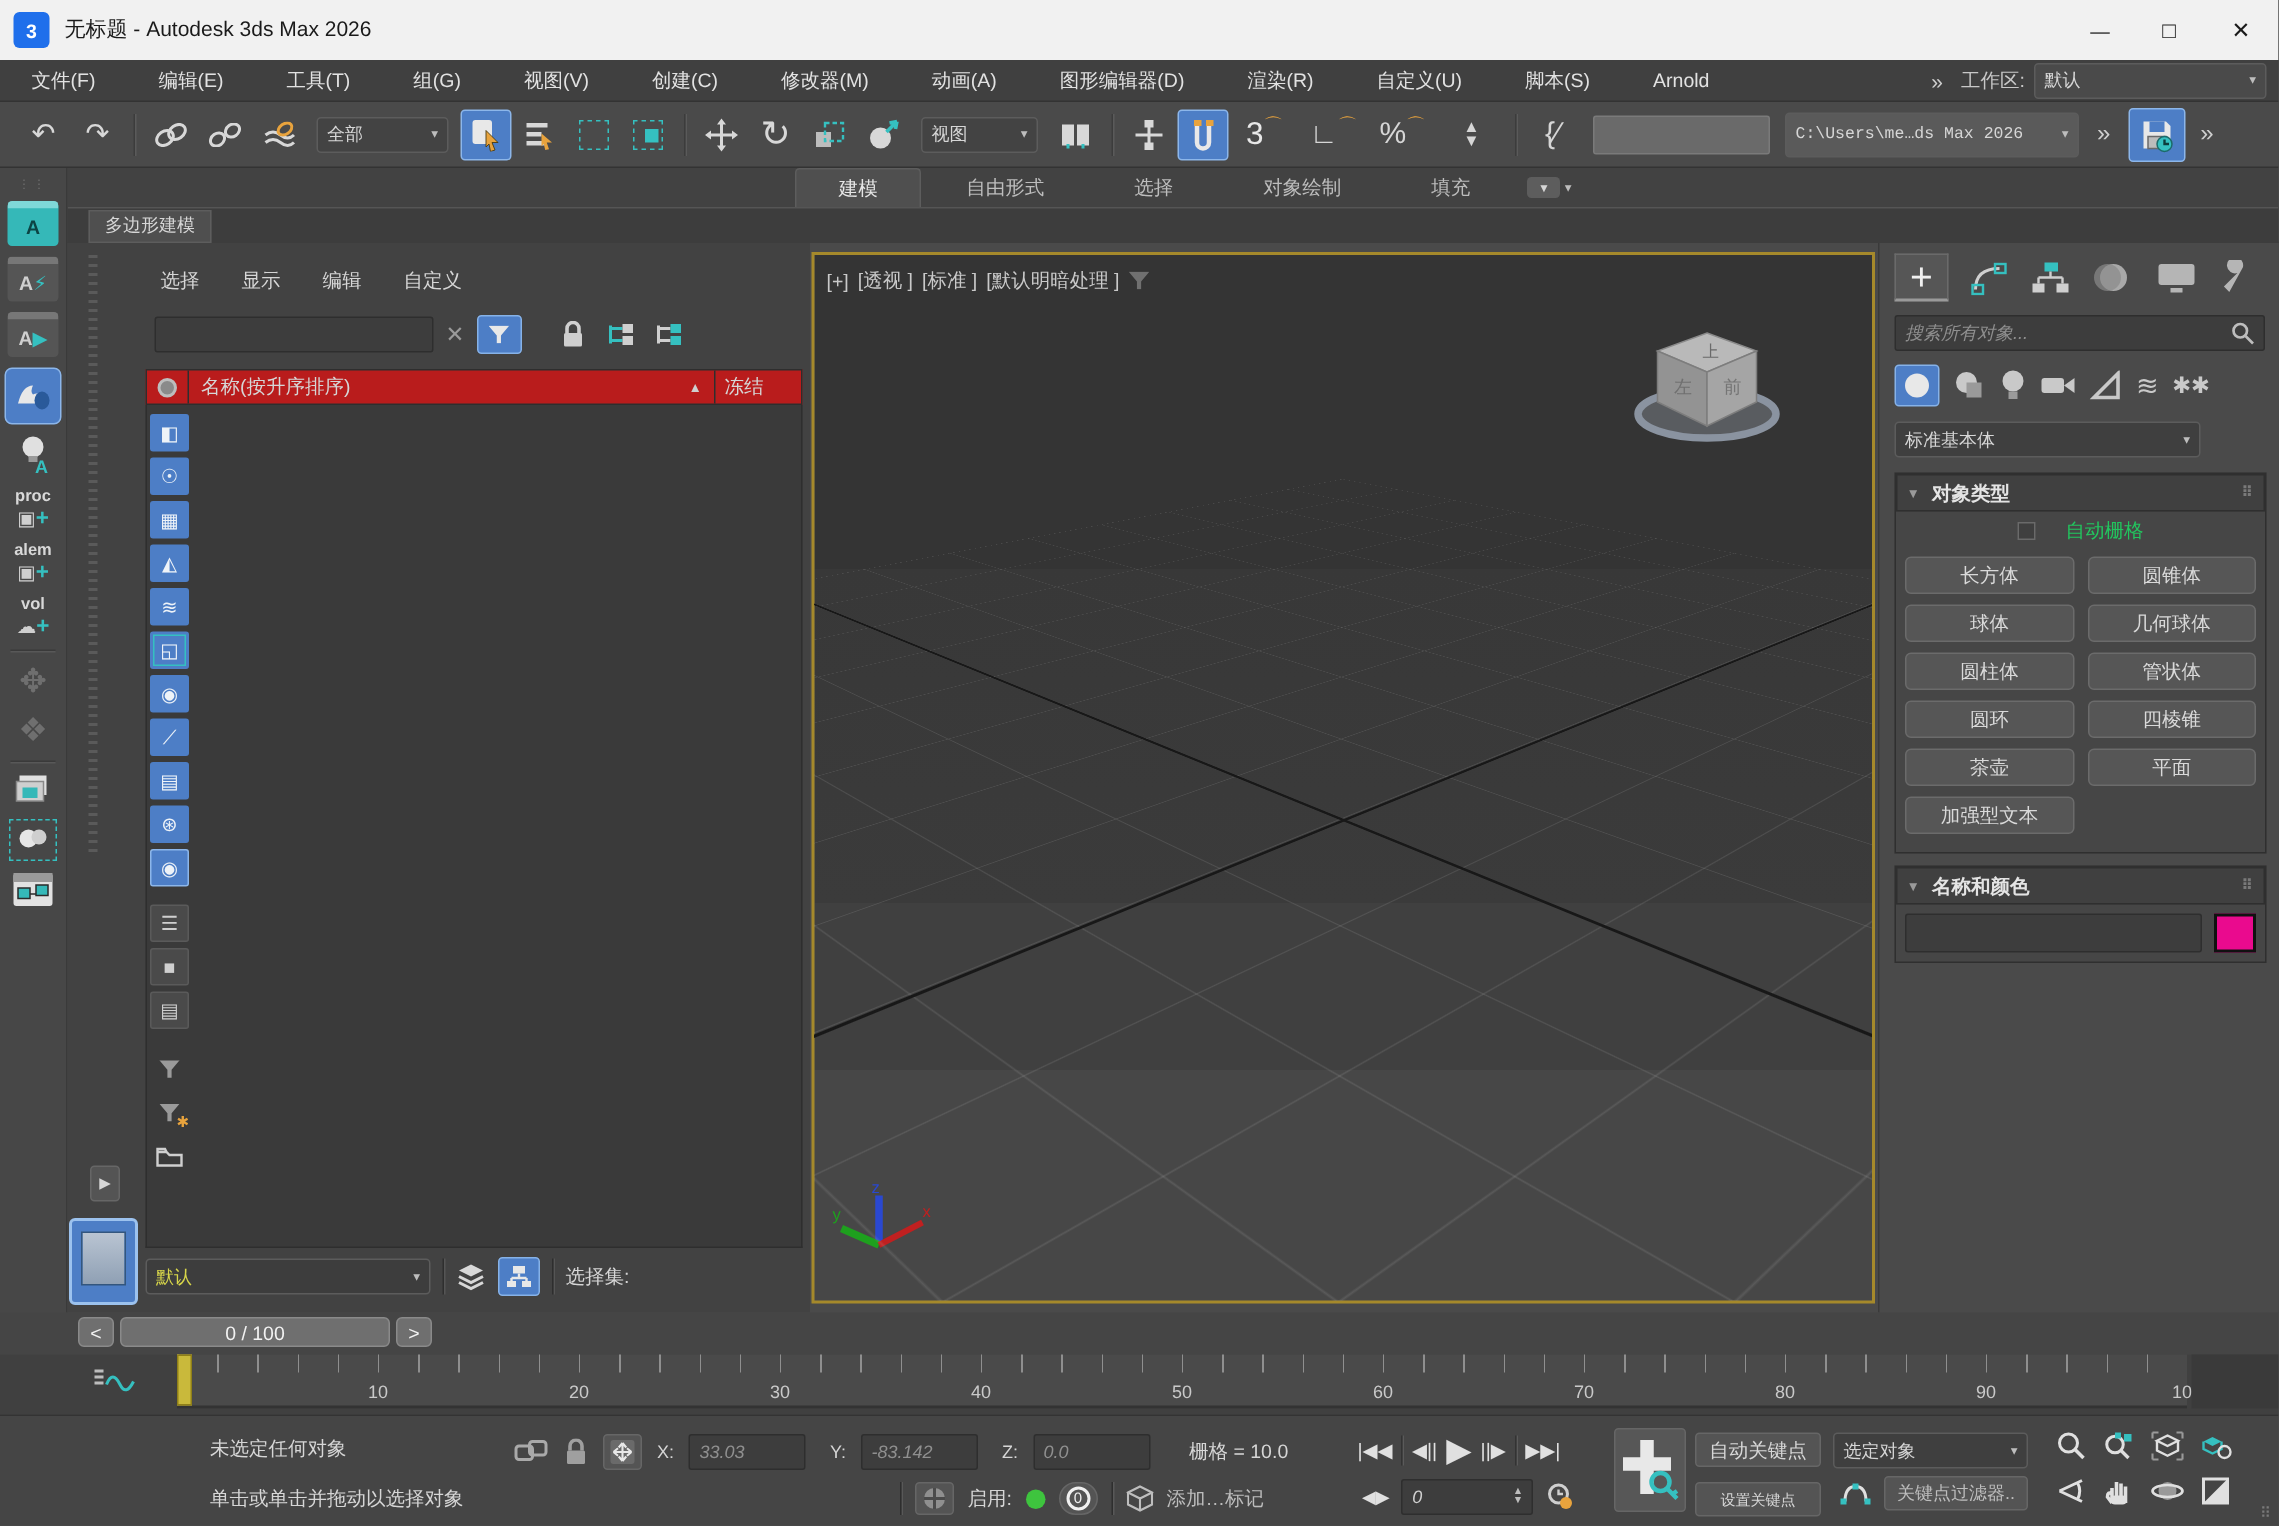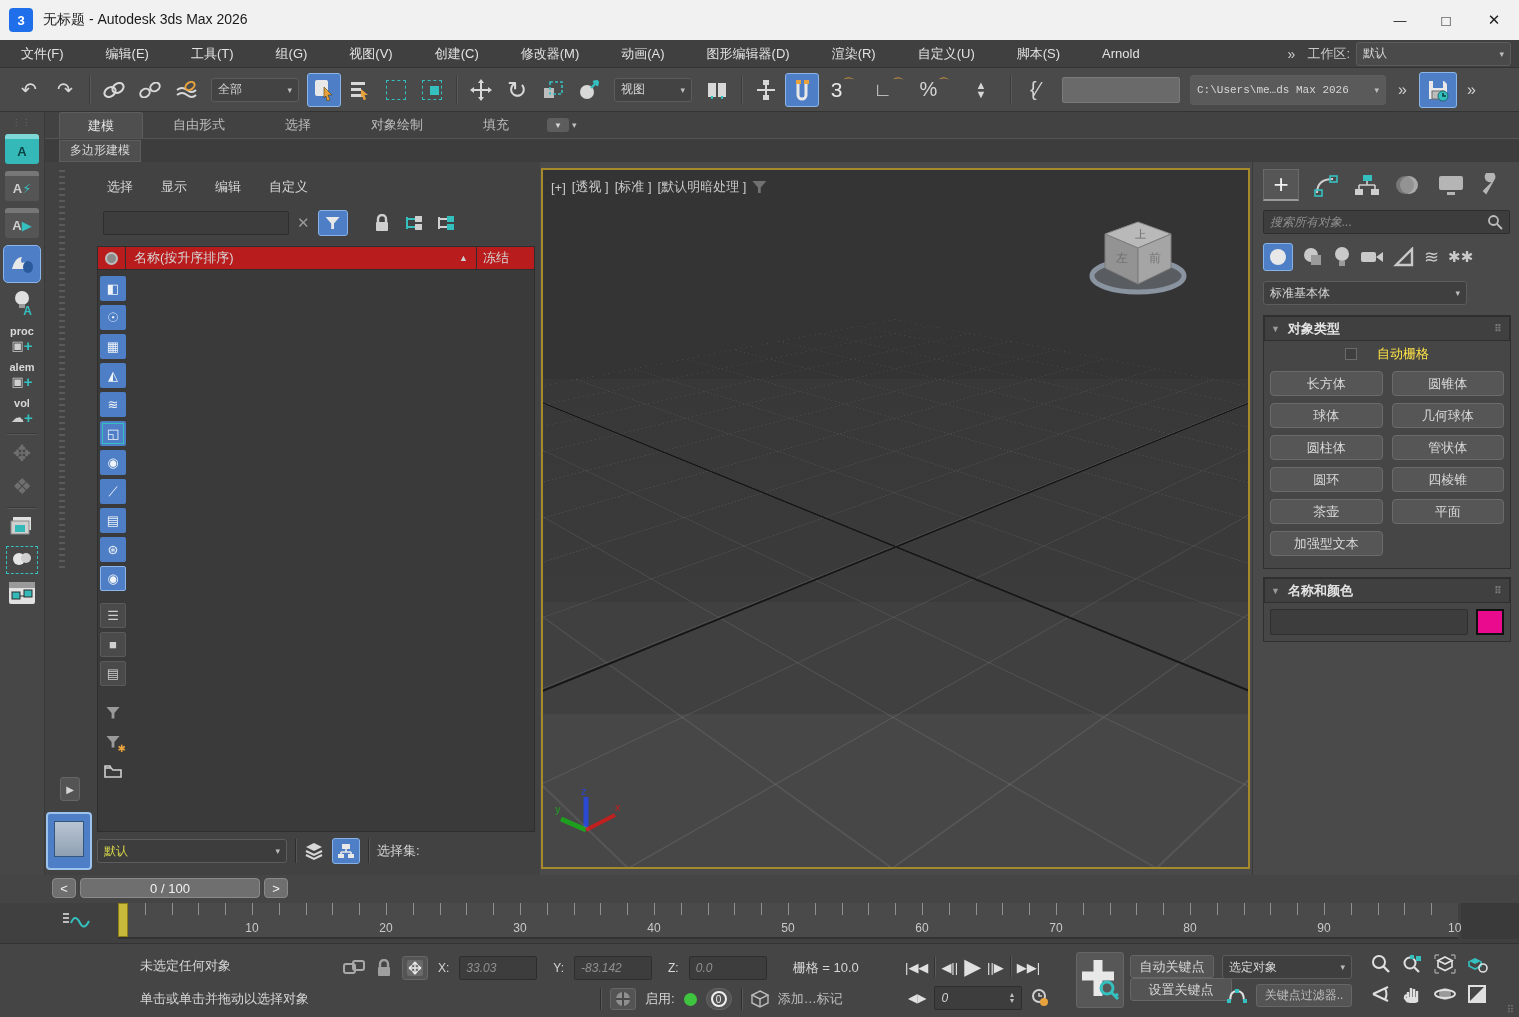--- a/index.html
+++ b/index.html
@@ -222,21 +222,21 @@
           <rect x="6" y="13" width="12" height="8" fill="#bcbcbc" stroke="#6a6a6a"></rect>
           <circle cx="17" cy="18" r="5" fill="#35c0c0" stroke="#1c6a6a"></circle>
           <path d="M17 15 v3 h3" stroke="#0d3c3c" stroke-width="1.6" fill="none"></path>
         </svg>
       </span>
     </div>
   <div style="font-size:16px;color:#cfcfcf;margin-left:8px;">»</div>
 </div>
 
 <div class="abs" style="left:45px;top:112px;width:1474px;height:50px;background:#424242;border-bottom:1px solid #333;">
-  <div class="row" style="height:26px;">
+  <div class="row" style="height:26px;justify-content:center;">
     <div style="background:#4f4f4f;border:1px solid #5d5d5d;border-bottom:none;height:26px;display:flex;align-items:center;padding:0 28px;color:#e6e6e6;margin-left:14px;border-radius:3px 3px 0 0;">建模</div>
     <div style="padding:0 30px;color:#bdbdbd;">自由形式</div>
     <div style="padding:0 30px;color:#bdbdbd;">选择</div>
     <div style="padding:0 30px;color:#bdbdbd;">对象绘制</div>
     <div style="padding:0 30px;color:#bdbdbd;">填充</div>
     <div class="row" style="gap:3px;margin-left:8px;">
         <span style="background:#5d5d5d;border-radius:3px;width:22px;height:14px;display:flex;align-items:center;justify-content:center;font-size:8px;">▼</span>
         <span class="caret">▾</span>
       </div>
   </div>
@@ -592,21 +592,21 @@
     <span class="caret">▾</span>
   </div>
 
   <div style="margin-top:10px;border:1px solid #2f2f2f;background:#464646;">
     <div class="rollhead">
       <span style="color:#9a9a9a;font-size:9px;margin-right:8px;">▼</span>
       <span>对象类型</span>
       <span style="flex:1"></span>
         <span class="grip">⠿</span>
     </div>
-    <div class="row" style="height:26px;justify-content:center;gap:20px;color:#fde047;">
+    <div class="row" style="height:26px;justify-content:center;gap:20px;color:#22c55e;">
       <span style="width:12px;height:12px;border:1px solid #6a6a6a;background:#3f3f3f;display:inline-block;"></span>
       <span>自动栅格</span>
     </div>
     <div style="display:grid;grid-template-columns:1fr 1fr;gap:7px 9px;padding:4px 6px 12px 6px;">
       <div class="obtn">长方体</div>
       <div class="obtn">圆锥体</div>
       <div class="obtn">球体</div>
       <div class="obtn">几何球体</div>
       <div class="obtn">圆柱体</div>
       <div class="obtn">管状体</div>
@@ -754,21 +754,21 @@
     <svg width="40" height="44">
         <path d="M18 2 v36 M2 18 h32" stroke="#e8e8e8" stroke-width="9"></path>
         <circle cx="27" cy="30" r="6" fill="none" stroke="#35c0c0" stroke-width="3"></circle>
         <path d="M31 34 l7 7 M35 38 l3 -2" stroke="#35c0c0" stroke-width="3" fill="none"></path>
       </svg>
   </div>
 
   <div class="abs btn" style="left:1130px;top:11px;width:84px;height:23px;font-size:13px;">
       <span>自动关键点</span>
     </div>
-  <div class="abs btn" style="left:1130px;top:34px;width:102px;height:23px;font-size:13px;">
+  <div class="abs btn" style="left:1130px;top:44px;width:84px;height:23px;font-size:10px;">
       <span>设置关键点</span>
     </div>
   <div class="combo abs" style="left:1222px;top:11px;width:130px;background:#3f3f3f;">
     <span>选定对象</span>
     <span class="caret">▾</span>
   </div>
   <div class="abs" style="left:1222px;top:40px;width:30px;height:23px;display:flex;align-items:center;justify-content:center;">
       <svg width="22" height="18">
         <path d="M4 14 q0 -10 7 -10 q7 0 7 10" fill="none" stroke="#e0e0e0" stroke-width="2"></path>
         <rect x="1" y="12" width="4" height="4" fill="#35c0c0"></rect>

